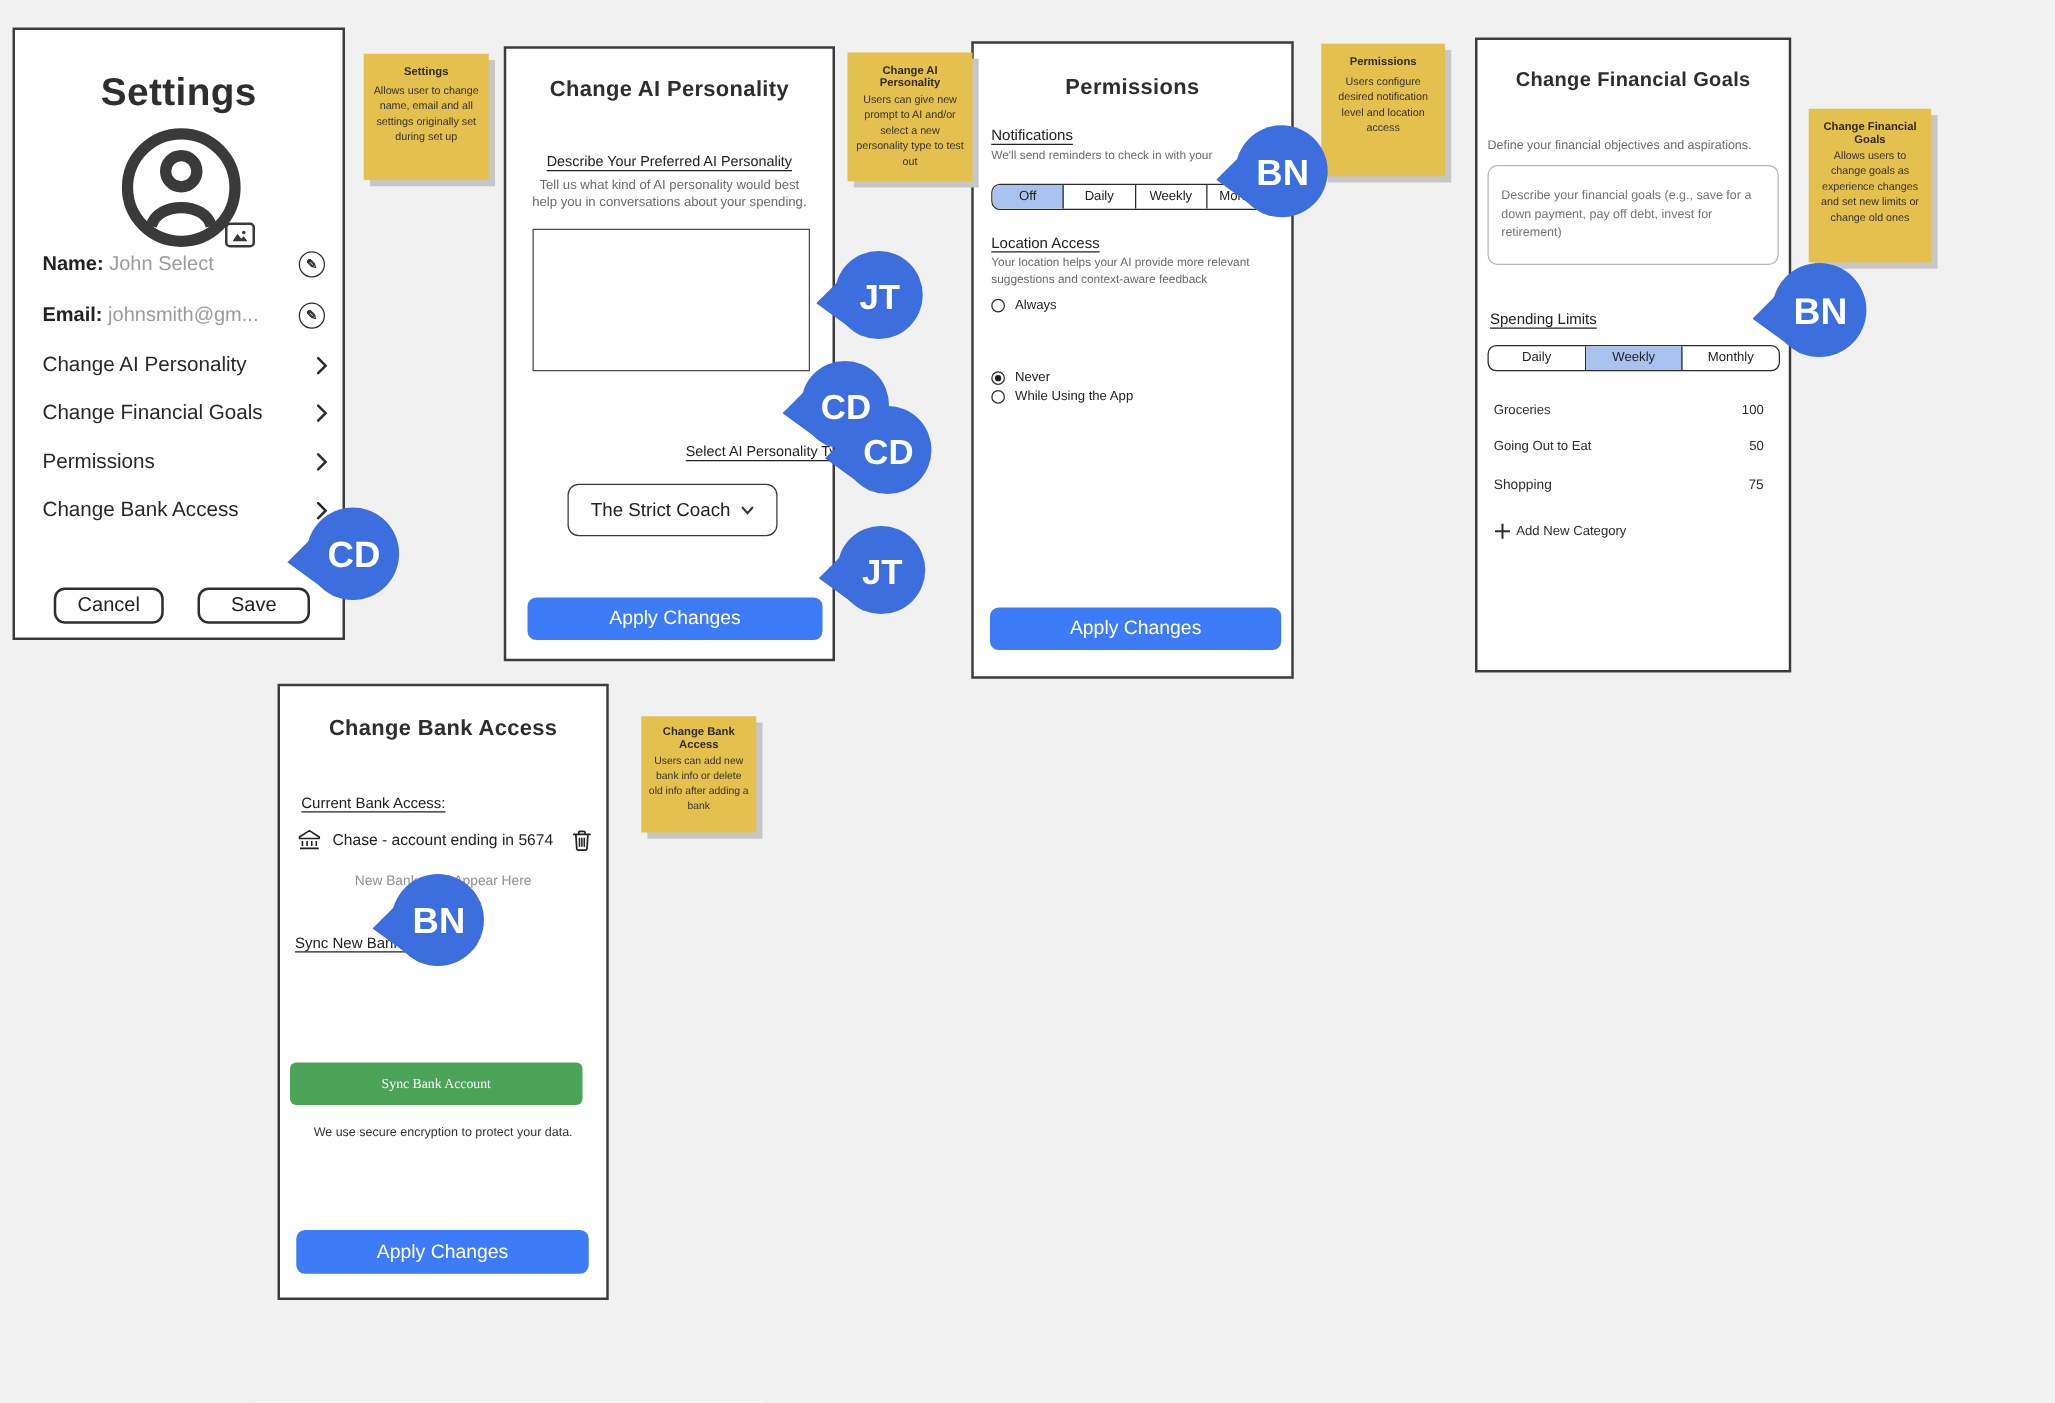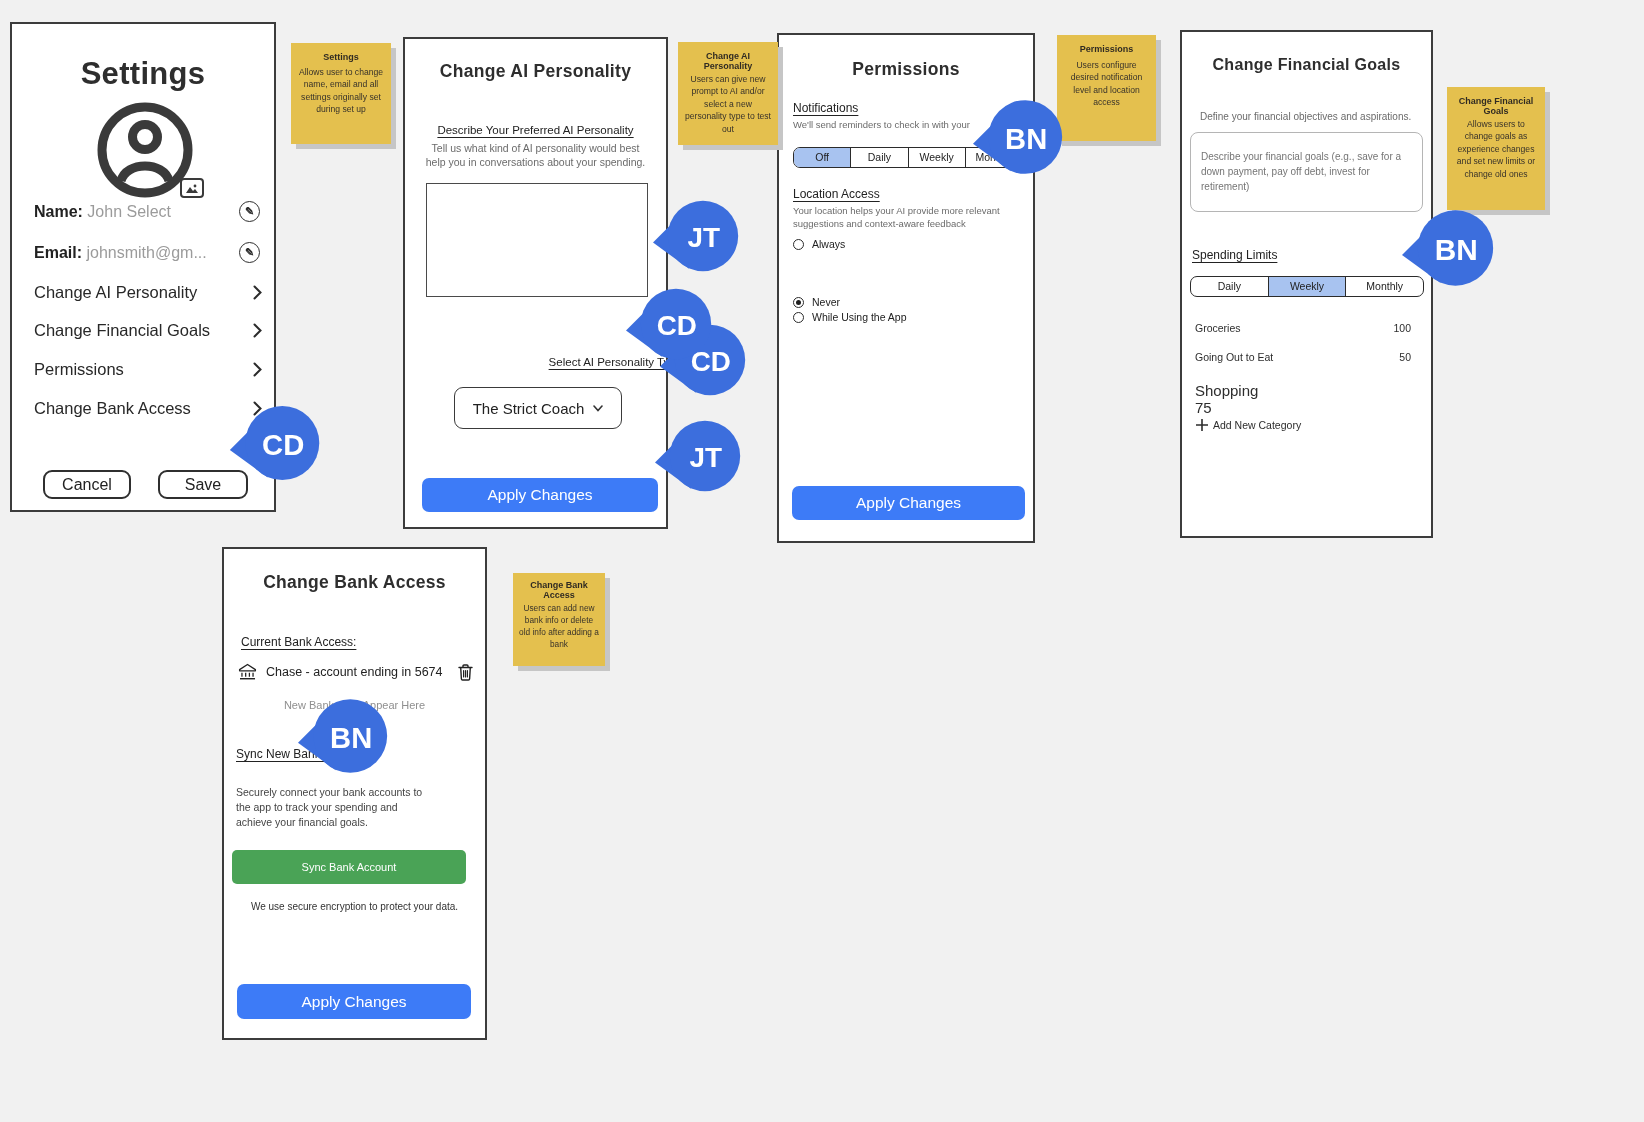--- a/index.html
+++ b/index.html
@@ -173,41 +173,41 @@
   </div>
 
   <div class="sticky" style="left:1057px; top:35px; width:99px; height:106px;">
     <div class="s-title">Permissions</div>
     <div class="s-body" style="margin-top:5px;">Users configure desired notification level and location access</div>
   </div>
 
   <div class="frame" style="left:1180px; top:30px; width:253px; height:508px;">
     <div class="frame-title" style="top:24px; font-size:16px;">Change Financial Goals</div>
 
-    <div class="small-gray" style="position:absolute; top:79px; left:18px; font-size:10px;">Define your financial objectives and aspirations.</div>
+    <div class="small-gray" style="position:absolute; top:79px; left:8px; font-size:10px;">Define your financial objectives and aspirations.</div>
 
     <textarea style="position: absolute; left: 8px; top: 100px; width: 233px; height: 80px; border: 1.3px solid rgb(181, 181, 181); border-radius: 8px; resize: none; font-size: 10px; color: rgb(51, 51, 51); padding: 16px 10px 6px; line-height: 1.5; outline: none;" placeholder="Describe your financial goals (e.g., save for a down payment, pay off debt, invest for retirement)"></textarea>
 
     <div class="underlined" style="position:absolute; top:216px; left:10px; font-size:12px; color:#222; font-weight:500;">Spending Limits</div>
 
     <div class="seg" style="left:8px; top:244px; width:234px;">
       <div class="seg-cell">Daily</div>
       <div class="seg-cell selected">Weekly</div>
       <div class="seg-cell">Monthly</div>
     </div>
 
     <div style="position:absolute; top:290px; left:13px; right:20px; display:flex; justify-content:space-between; font-size:10.5px; color:#2d2d2d;">
       <span>Groceries</span>
       <span>100</span>
     </div>
     <div style="position:absolute; top:319px; left:13px; right:20px; display:flex; justify-content:space-between; font-size:10.5px; color:#2d2d2d;">
       <span>Going Out to Eat</span>
       <span>50</span>
     </div>
-    <div style="position:absolute; top:350px; left:13px; right:20px; display:flex; justify-content:space-between; font-size:15px; color:#2d2d2d;flex-direction:column;">
+    <div style="position:absolute; top:350px; left:13px; right:20px; display:flex; justify-content:space-between; font-size:11px; color:#2d2d2d;">
       <span>Shopping</span>
       <span>75</span>
     </div>
 
     <div style="position:absolute; top:386px; left:13px; display:flex; align-items:center; gap:4px; font-size:10.5px; color:#2d2d2d; cursor:pointer;">
       <svg width="14" height="14" viewBox="0 0 14 14">
           <path d="M7 1 V13 M1 7 H13" stroke="#2d2d2d" stroke-width="1.6"></path>
         </svg>
       <span>Add New Category</span>
     </div>
@@ -234,24 +234,23 @@
       <svg width="15" height="17" viewBox="0 0 15 17">
         <path d="M1 3.5 H14 M5 3.5 V2 Q5 1 6 1 H9 Q10 1 10 2 V3.5 M2.7 3.5 L3.4 15 Q3.5 16 4.5 16 H10.5 Q11.5 16 11.6 15 L12.3 3.5" fill="none" stroke="#222" stroke-width="1.4" stroke-linecap="round"></path>
         <path d="M5.6 6.5 V13 M7.5 6.5 V13 M9.4 6.5 V13" stroke="#222" stroke-width="1.2" stroke-linecap="round"></path>
       </svg>
     </div>
 
     <div style="position:absolute; top:150px; width:100%; text-align:center; font-size:11px; color:#8f8f8f;">New Banks Will Appear Here</div>
 
     <div class="underlined" style="position:absolute; top:198px; left:12px; font-size:12px; color:#222; font-weight:500;">Sync New Bank:</div>
 
-    <div style="position:absolute; top:236px; left:12px; width:200px; font-size:10.5px; color:#444; line-height:1.45;">Securely connect your bank accounts to the app to track your spending and achieve your financial goals.</div>
 
     <button style="position:absolute; left:8px; top:301px; width:234px; height:34px; background:#4aa356; color:#fff; border:none;
-                   border-radius:5px; font-size:11px; font-family:Liberation Sans, sans-serif; cursor:pointer;">Sync Bank Account</button>
+                   border-radius:5px; font-size:11px; font-family:Liberation Serif, serif; cursor:pointer;">Sync Bank Account</button>
 
     <div style="position:absolute; top:352px; width:100%; text-align:center; font-size:10px; color:#333;">We use secure encryption to protect your data.</div>
 
     <button class="btn-blue" style="left:13px; top:435px; width:234px; height:35px; font-size:15.5px;">Apply Changes</button>
   </div>
 
   <div class="sticky" style="left:513px; top:573px; width:92px; height:93px; padding-top:7px;">
     <div class="s-title" style="margin-bottom:2px;">Change Bank Access</div>
     <div class="s-body" style="font-size:8.3px;">Users can add new bank info or delete old info after adding a bank</div>
   </div>

